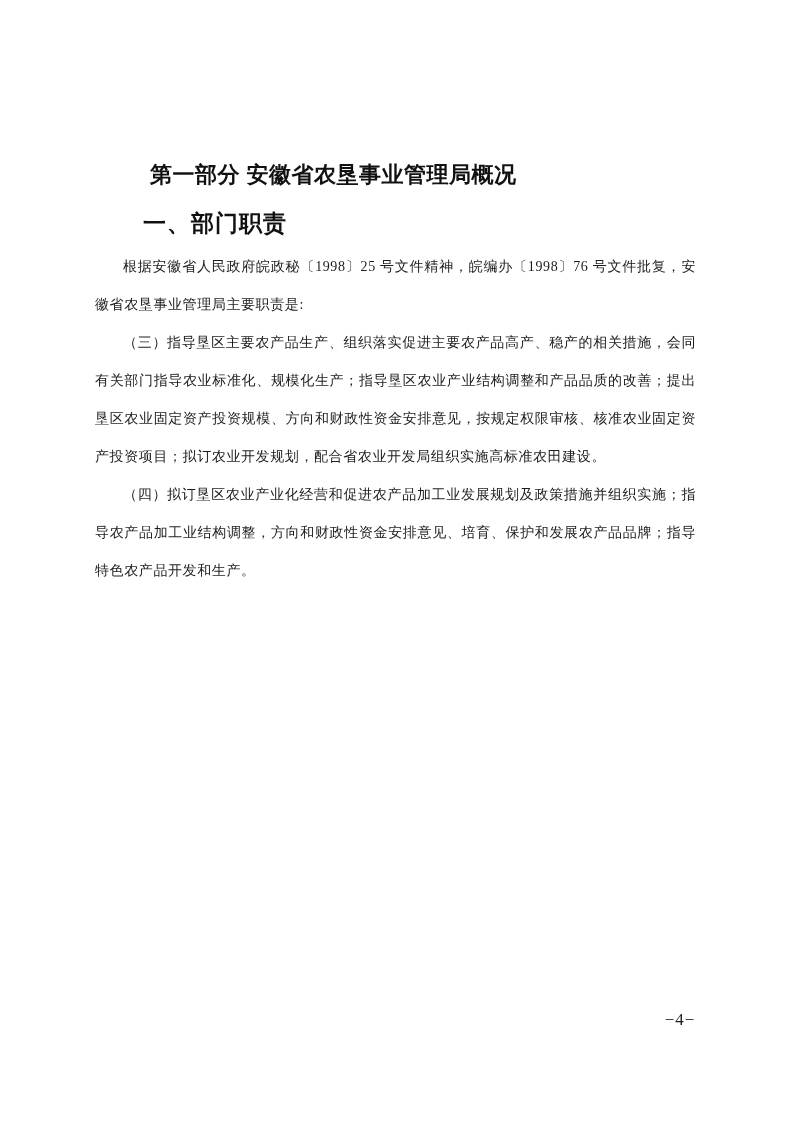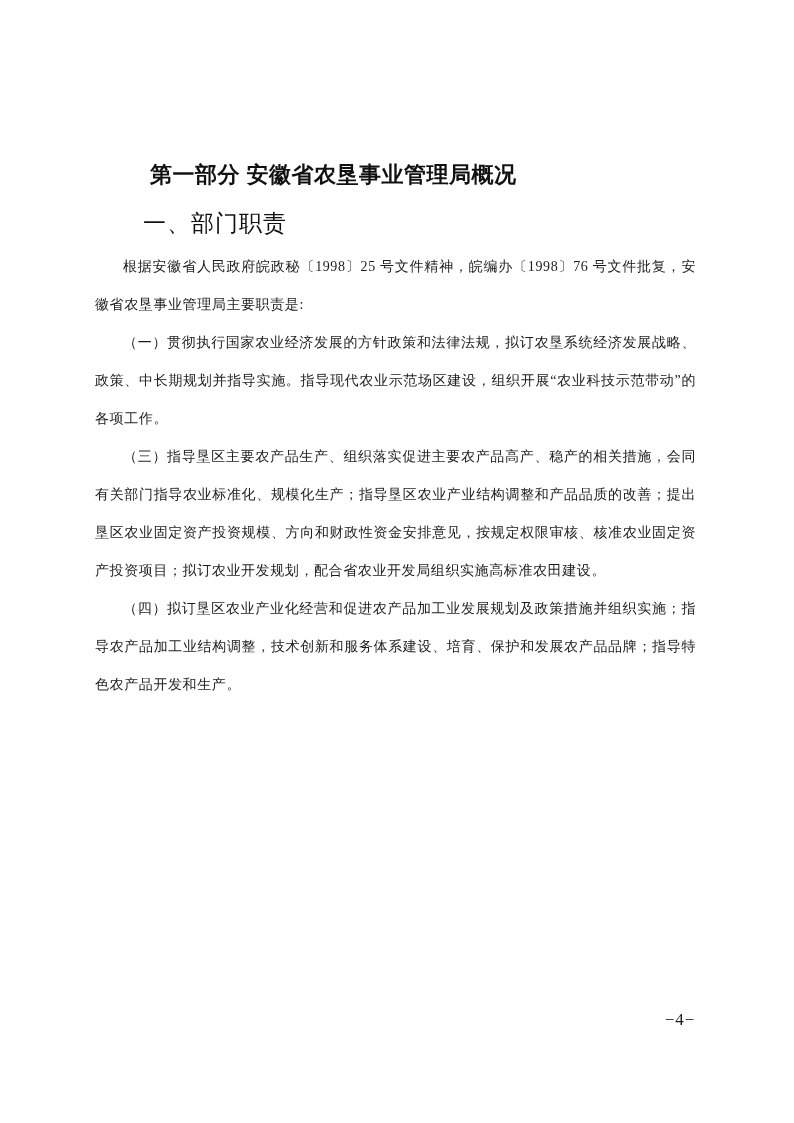--- a/index.html
+++ b/index.html
@@ -32,21 +32,21 @@
     font-weight: 700;
     font-size: 22px;
     line-height: 30px;
     margin: 0;
     padding-left: 55px;
     letter-spacing: 0.5px;
     color: #111111;
   }
   .section-heading {
     font-family: "Liberation Sans", "DejaVu Sans", sans-serif;
-    font-weight: 400;
+    font-weight: 700;
     font-size: 23px;
     line-height: 30px;
     margin: 18px 0 0 0;
     padding-left: 48px;
     letter-spacing: 1px;
     color: #111111;
   }
   .body-text {
     margin-top: 10px;
   }
@@ -74,19 +74,18 @@
 </style>
 </head>
 <body>
 
 <div class="page">
   <div class="content">
     <h1 class="doc-title">第一部分 安徽省农垦事业管理局概况</h1>
     <h2 class="section-heading">一、部门职责</h2>
     <div class="body-text">
       <p class="body-para">根据安徽省人民政府皖政秘〔1998〕25 号文件精神，皖编办〔1998〕76 号文件批复，安徽省农垦事业管理局主要职责是:</p>
-      <p class="body-para">（一）贯彻执行国家农业经济发展的方针政策和法律法规，拟订农垦系统经济发展战略、政策、中长期规划并指导实施。指导现代农业示范场区建设，组织开展“农业科技示范带动”的各项工作。</p>
       <p class="body-para">（三）指导垦区主要农产品生产、组织落实促进主要农产品高产、稳产的相关措施，会同有关部门指导农业标准化、规模化生产；指导垦区农业产业结构调整和产品品质的改善；提出垦区农业固定资产投资规模、方向和财政性资金安排意见，按规定权限审核、核准农业固定资产投资项目；拟订农业开发规划，配合省农业开发局组织实施高标准农田建设。</p>
-      <p class="body-para">（四）拟订垦区农业产业化经营和促进农产品加工业发展规划及政策措施并组织实施；指导农产品加工业结构调整，技术创新和服务体系建设、培育、保护和发展农产品品牌；指导特色农产品开发和生产。</p>
+      <p class="body-para">（四）拟订垦区农业产业化经营和促进农产品加工业发展规划及政策措施并组织实施；指导农产品加工业结构调整，方向和财政性资金安排意见、培育、保护和发展农产品品牌；指导特色农产品开发和生产。</p>
     </div>
   </div>
   <div class="page-number">−4−</div>
 </div>
 
 </body></html>

